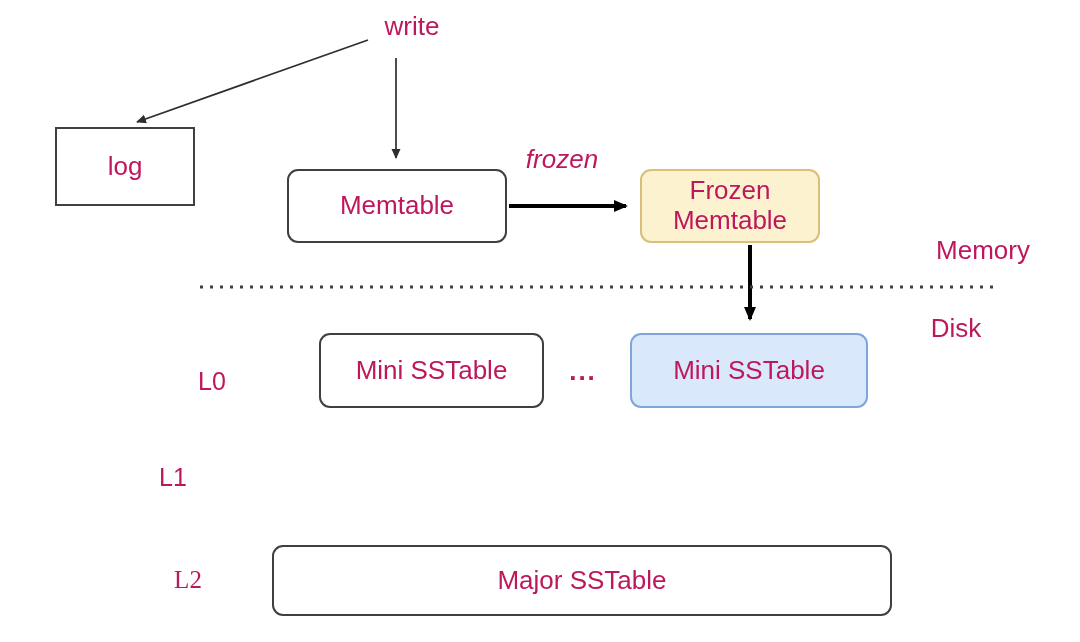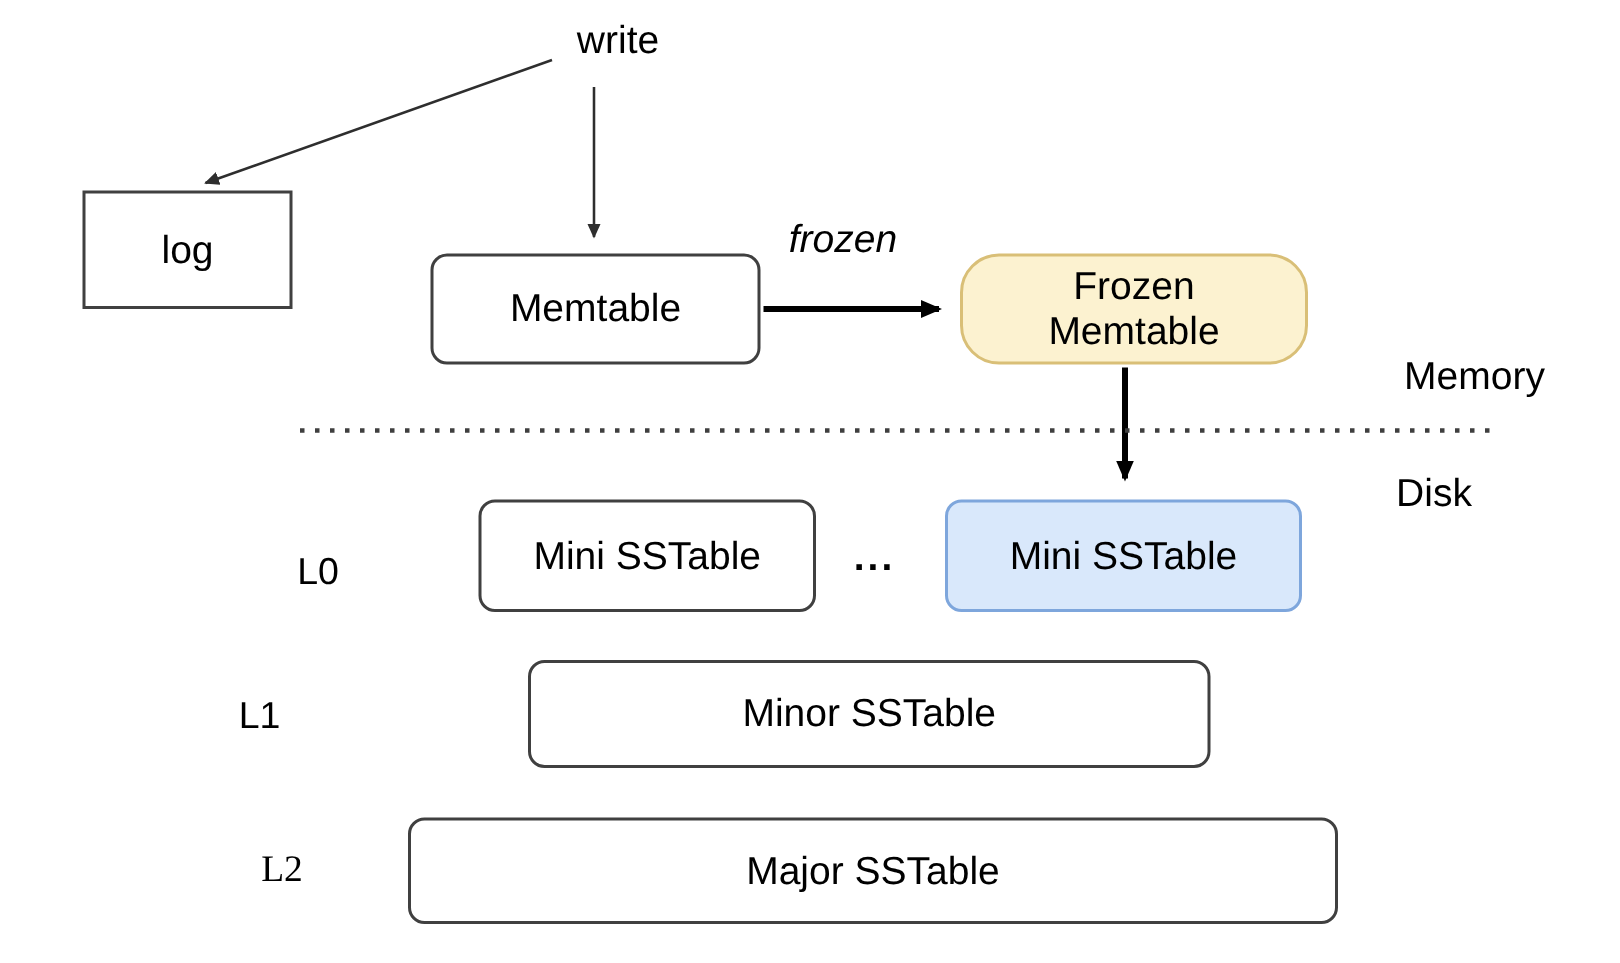--- a/index.html
+++ b/index.html
@@ -3,21 +3,21 @@
 <meta charset="utf-8">
 <style>
   * { margin: 0; padding: 0; box-sizing: border-box; }
   html, body { background: #ffffff; }
   .canvas {
     position: relative;
     width: 1080px;
     height: 642px;
     background: #ffffff;
     font-family: "Liberation Sans", sans-serif;
-    color: #000000;
+    color: #be185d;
     overflow: hidden;
   }
   .arrow-layer {
     position: absolute;
     left: 0; top: 0;
     width: 1080px; height: 642px;
     z-index: 1;
   }
   .node {
     position: absolute;
@@ -27,22 +27,22 @@
     justify-content: center;
     background: #ffffff;
     border: 2px solid #404040;
     font-size: 26px;
     text-align: center;
     line-height: 1.15;
   }
   .rounded { border-radius: 11px; }
   .node-log        { left: 55px;  top: 127px; width: 140px; height: 79px; border-radius: 0; }
   .node-memtable   { left: 287px; top: 169px; width: 220px; height: 74px; }
-  .node-frozen     { left: 640px; top: 169px; width: 232px; height: 74px;
-                     background: #FCF2D0; border-color: #D9BF77; border-radius: 26px; }
+  .node-frozen     { left: 640px; top: 169px; width: 180px; height: 74px;
+                     background: #FCF2D0; border-color: #D9BF77; }
   .node-frozen span { display: inline-block; max-width: 150px; }
   .node-mini-left  { left: 319px; top: 333px; width: 225px; height: 75px; }
   .node-mini-right { left: 630px; top: 333px; width: 238px; height: 75px;
                      background: #D9E8FB; border-color: #7EA6DC; }
   .node-minor      { left: 352px; top: 440px; width: 455px; height: 72px; }
   .node-major      { left: 272px; top: 545px; width: 620px; height: 71px; }
   .floating-label {
     position: absolute;
     z-index: 2;
     width: 120px;
@@ -123,23 +123,20 @@
   </div>
 
   <div class="floating-label lbl-ellipsis">...</div>
 
   <div class="node rounded node-mini-right">
     <span>Mini SSTable</span>
   </div>
 
   <div class="level-label lvl-1">L1</div>
 
-  <div class="node rounded node-minor">
-    <span>Minor SSTable</span>
-  </div>
 
   <div class="level-label lvl-2">L2</div>
 
   <div class="node rounded node-major">
     <span>Major SSTable</span>
   </div>
 
 </div>
 
 </body></html>

